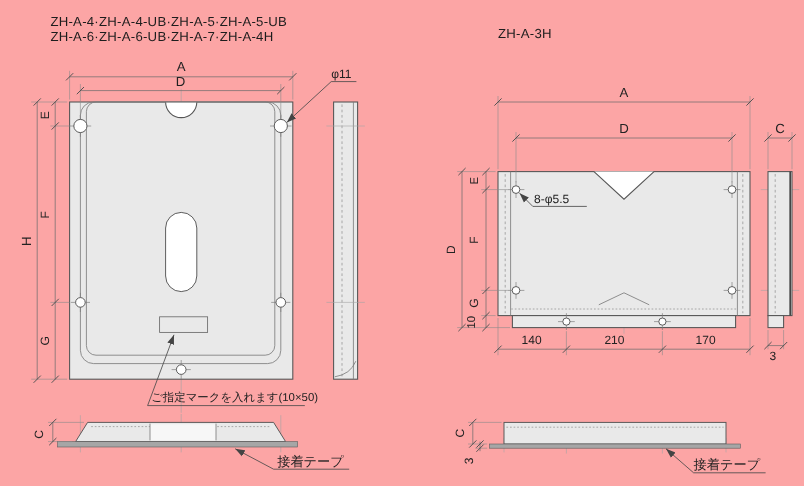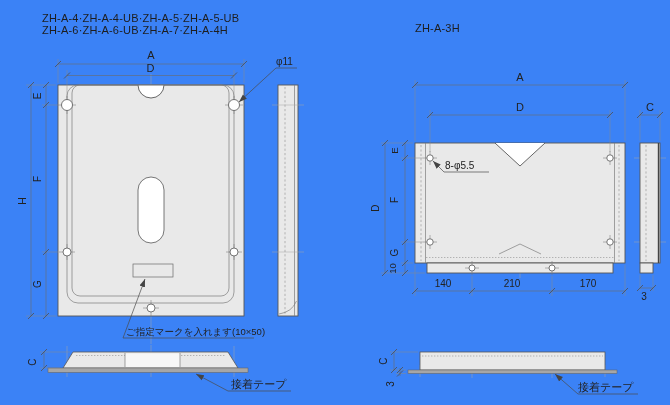--- a/index.html
+++ b/index.html
@@ -1,16 +1,16 @@
 <!DOCTYPE html>
 <html><head>
 <meta charset="utf-8">
 <style>
   html,body{margin:0;padding:0;background:#ffffff;}
-  .canvas{position:relative;width:670px;height:405px;background:#3b82f6;overflow:hidden;}
+  .canvas{position:relative;width:670px;height:405px;background:#fca5a5;overflow:hidden;}
   .t{font-family:"Liberation Sans",sans-serif;fill:#222222;}
   .t11{font-size:11px;}
   .t10{font-size:10px;}
   .t9{font-size:9.5px;}
   .title{font-size:11px;letter-spacing:0.2px;fill:#1d1d1d;}
   .plate{fill:#e9e9e9;stroke:#565656;stroke-width:0.9;}
   .plate-thin{fill:#e9e9e9;stroke:#565656;stroke-width:0.8;}
   .inner{fill:none;stroke:#7c7c7c;stroke-width:0.7;}
   .dash{fill:none;stroke:#8d8d8d;stroke-width:0.6;stroke-dasharray:2.2,2.2;}
   .dot{fill:none;stroke:#8d8d8d;stroke-width:0.6;stroke-dasharray:1.4,1.6;}

